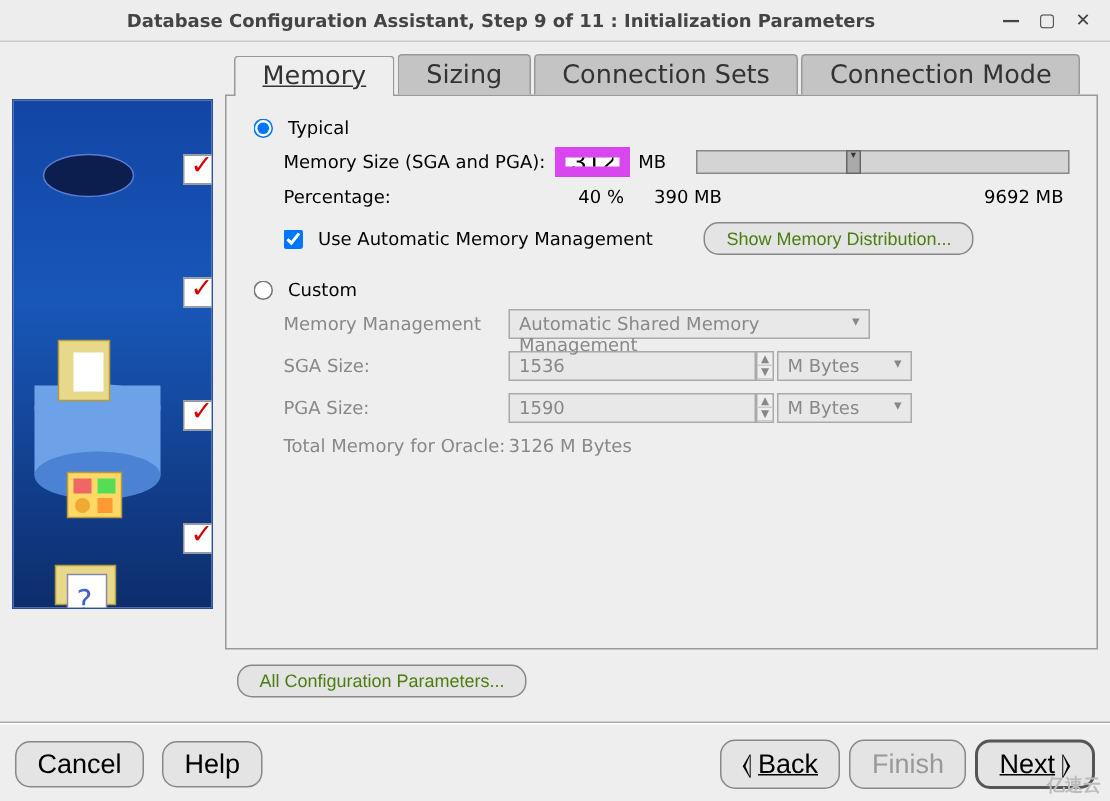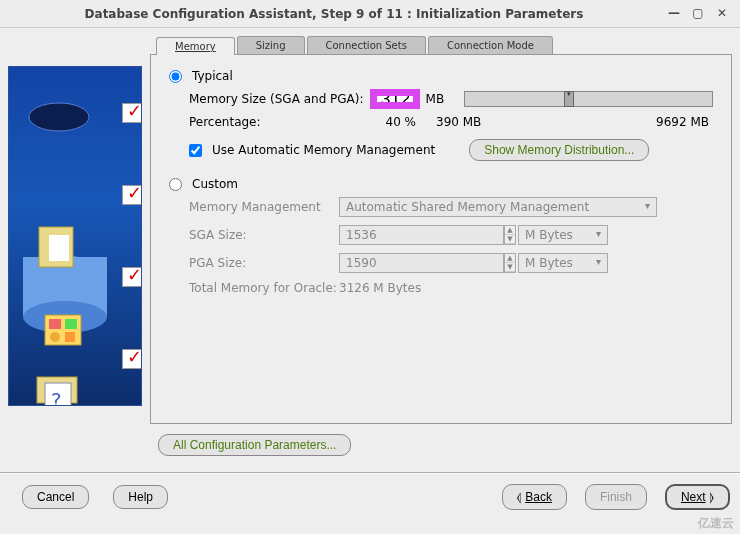--- a/index.html
+++ b/index.html
@@ -75,21 +75,21 @@
     margin-left: 6px;
   }
   .tab {
     border: 1px solid #999;
     border-bottom: none;
     padding: 3px 18px;
     background: #c4c4c4;
     color: #333;
     border-radius: 3px 3px 0 0;
     cursor: default;
-    font-size: 10px;
+    font-size: 17px;
   }
   .tab.active {
     background: #eeeeee;
     text-decoration: underline;
     position: relative;
     top: 1px;
   }
   .tabpane {
     border: 1px solid #999;
     background: #eeeeee;
@@ -206,26 +206,25 @@
     display: flex;
     align-items: center;
   }
   .footer .left { display:flex; gap:12px; }
   .footer .right { margin-left:auto; display:flex; gap:6px; }
   .navbtn {
     border: 1px solid #888;
     background: #e4e4e4;
     border-radius: 10px;
     padding: 4px 14px;
-    font-size: 12px;
+    font-size: 18px;
     cursor: default;
     display: inline-flex;
     align-items: center;
     gap: 4px;
-    margin-left: 12px;
   }
   .navbtn.emph { border: 2px solid #555; }
   .navbtn.dis { color: #999; }
   .u { text-decoration: underline; }
   .watermark {
     position: absolute;
     right: 6px;
     bottom: 2px;
     color: #bbb;
     font-size: 12px;
@@ -306,21 +305,21 @@
 
       <div style="height:10px"></div>
 
       <div class="row">
         <input type="radio" style="">
         <span>Custom</span>
       </div>
 
       <div class="customgrid">
         <span class="dis">Memory Management</span>
-        <div class="disfield dropdown" style="grid-column: span 3; width:318px">Automatic Shared Memory Management</div>
+        <div class="disfield dropdown" style="grid-column: span 3; width:241px">Automatic Shared Memory Management</div>
 
         <span class="dis">SGA Size:</span>
         <div class="disfield">1536</div>
         <div class="spinner">
             <span>▲</span>
             <span>▼</span>
           </div>
         <div class="disfield dropdown">M Bytes</div>
 
         <span class="dis">PGA Size:</span>

